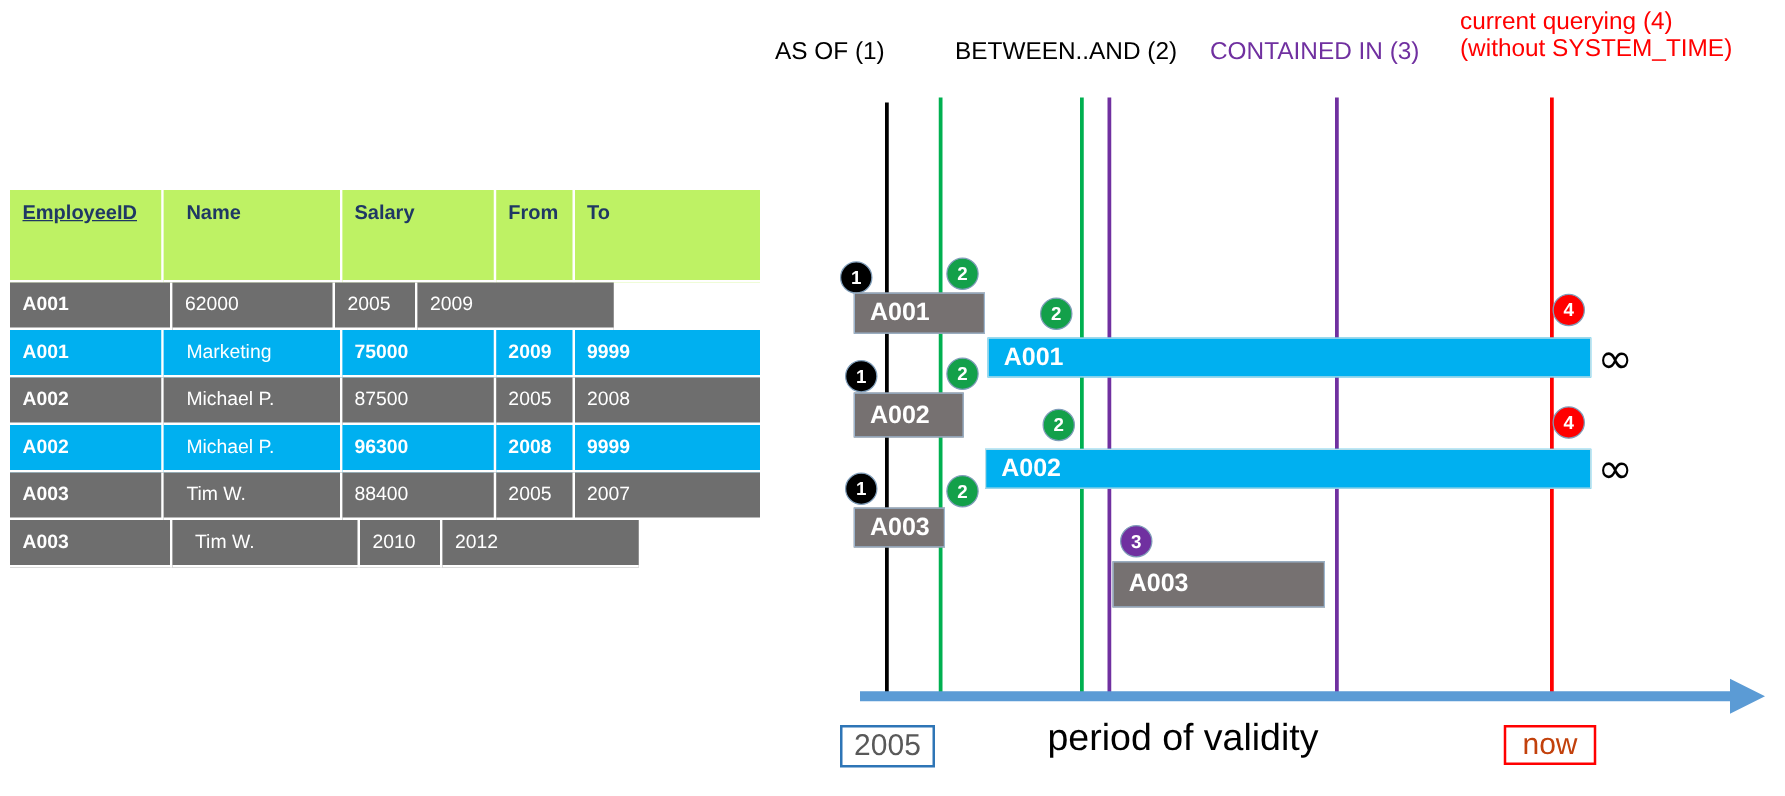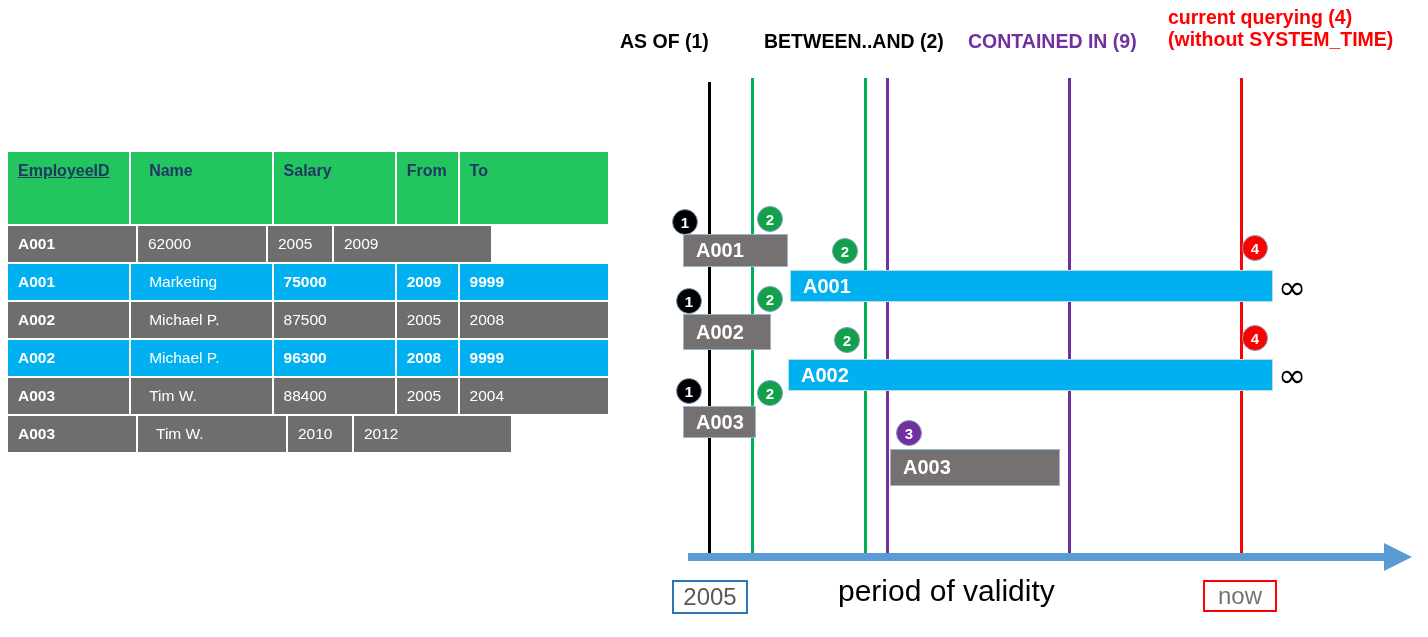--- a/index.html
+++ b/index.html
@@ -28,21 +28,21 @@
   }
   .tbl-cell:last-child { border-right: none; }
   .c0 { width: 130px; }
   .c1 { width: 150px; padding-left: 18px; }
   .c2 { width: 130px; }
   .c3 { width: 66px; }
   .c4 { width: 157px; }
 
   .hdr .tbl-cell {
     height: 74px;
-    background: #22c55e;
+    background: #bef264;
     color: #1F3864;
     font-size: 16px;
     font-weight: bold;
     align-items: flex-start;
     padding-top: 10px;
   }
   .hdr .tbl-cell.underlined span { text-decoration: underline; }
 
   .row-gray .tbl-cell { height: 38px; background: #6E6E6E; }
   .row-cyan .tbl-cell { height: 38px; background: #00B0F0; }
@@ -52,21 +52,20 @@
 
   
   #diagram { position: absolute; left: 0; top: 0; width: 1428px; height: 637px; }
 
   
   .legend-item {
     position: absolute;
     font-size: 19.5px;
     white-space: nowrap;
     line-height: 22px;
-    font-weight: bold;
   }
   #legend-asof    { left: 620px;  top: 30px;  color: #000000; }
   #legend-between { left: 764px;  top: 30px;  color: #000000; }
   #legend-contained { left: 968px; top: 30px; color: #7030A0; }
   #legend-current { left: 1168px; top: 6px;   color: #FF0000; }
 
   
   .vline { position: absolute; width: 3px; }
   .vline.black  { background: #000000; }
   .vline.green  { background: #00B050; }
@@ -135,21 +134,21 @@
     position: absolute;
     display: flex;
     align-items: center;
     justify-content: center;
     font-size: 24px;
     background: #ffffff;
   }
   #label-2005 { left: 672px; top: 580px; width: 76px; height: 34px;
                 border: 2px solid #2E75B6; color: #595959; }
   #label-now  { left: 1203px; top: 580px; width: 74px; height: 32px;
-                border: 2px solid #FF0000; color: #737373; }
+                border: 2px solid #FF0000; color: #c2410c; }
   #label-period {
     position: absolute;
     left: 838px; top: 574px;
     font-size: 30px; color: #000000;
     white-space: nowrap;
   }
 </style>
 </head>
 <body>
 
@@ -204,37 +203,37 @@
       <div class="tbl-cell c2">96300</div>
       <div class="tbl-cell c3">2008</div>
       <div class="tbl-cell c4">9999</div>
     </div>
 
     <div class="tbl-row row-gray">
       <div class="tbl-cell c0">A003</div>
       <div class="tbl-cell c1">Tim W.</div>
       <div class="tbl-cell c2">88400</div>
       <div class="tbl-cell c3">2005</div>
-      <div class="tbl-cell c4">2004</div>
+      <div class="tbl-cell c4">2007</div>
     </div>
 
     <div class="tbl-row row-gray">
       <div class="tbl-cell c0">A003</div>
       <div class="tbl-cell c1">Tim W.</div>
       <div class="tbl-cell c3">2010</div>
       <div class="tbl-cell c4">2012</div>
     </div>
 
   </div>
 
   <div id="diagram">
 
     <div class="legend-item" id="legend-asof">AS OF (1)</div>
     <div class="legend-item" id="legend-between">BETWEEN..AND (2)</div>
-    <div class="legend-item" id="legend-contained">CONTAINED IN (9)</div>
+    <div class="legend-item" id="legend-contained">CONTAINED IN (3)</div>
     <div class="legend-item" id="legend-current">
       <div>current querying (4)</div>
       <div>(without SYSTEM_TIME)</div>
     </div>
 
     <div class="vline black" style="left:708px;  top:82px;  height:475px;"></div>
     <div class="vline green" style="left:751px;  top:78px;  height:479px;"></div>
     <div class="vline green" style="left:864px;  top:78px;  height:479px;"></div>
     <div class="vline purple" style="left:886px;  top:78px;  height:479px;"></div>
     <div class="vline purple" style="left:1068px; top:78px;  height:479px;"></div>

